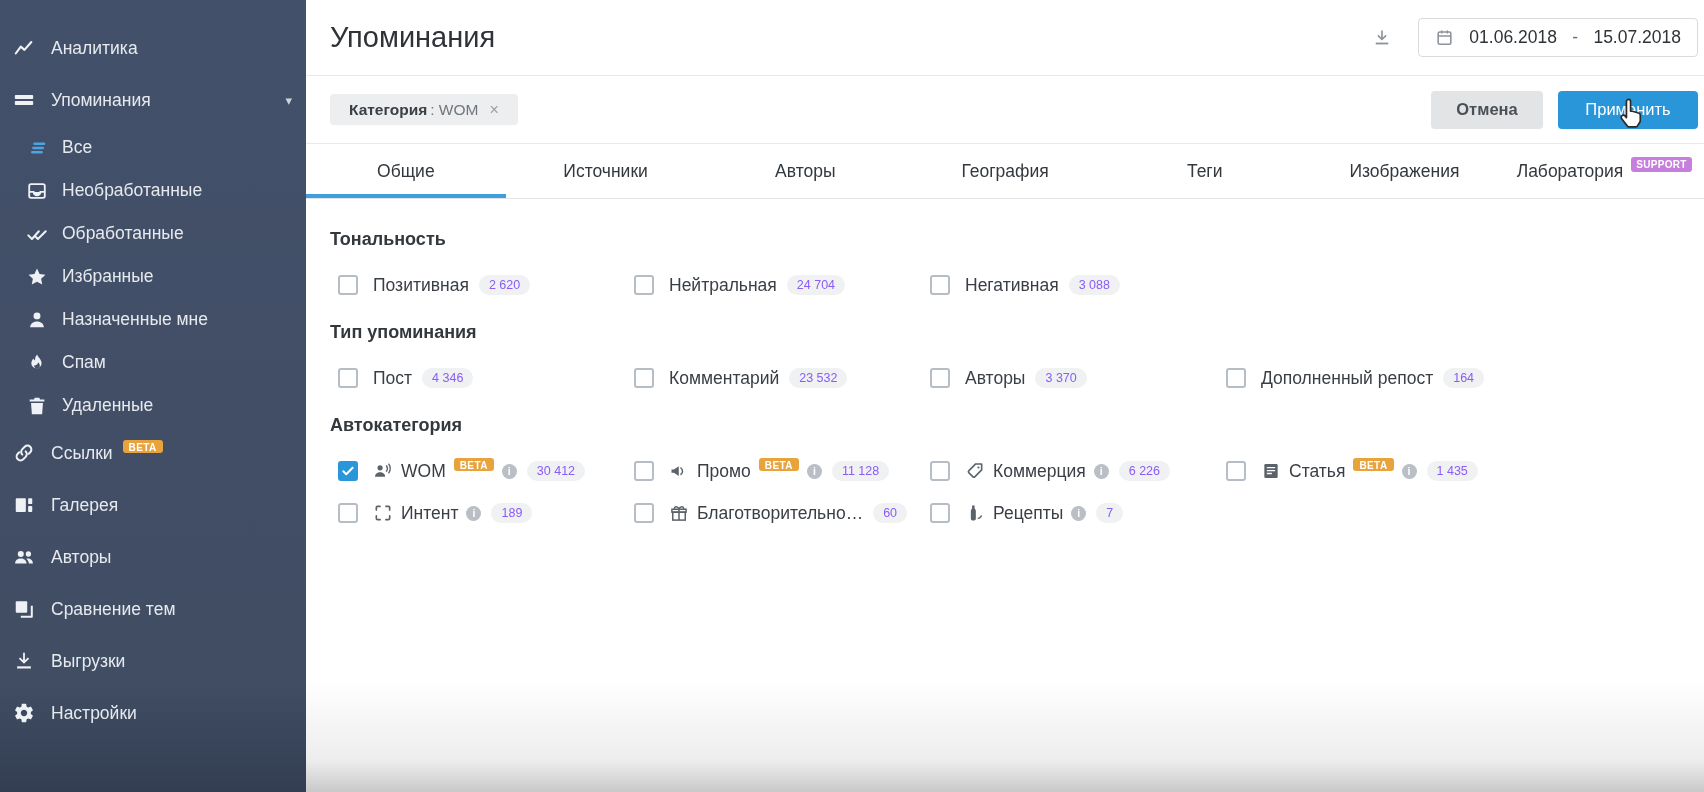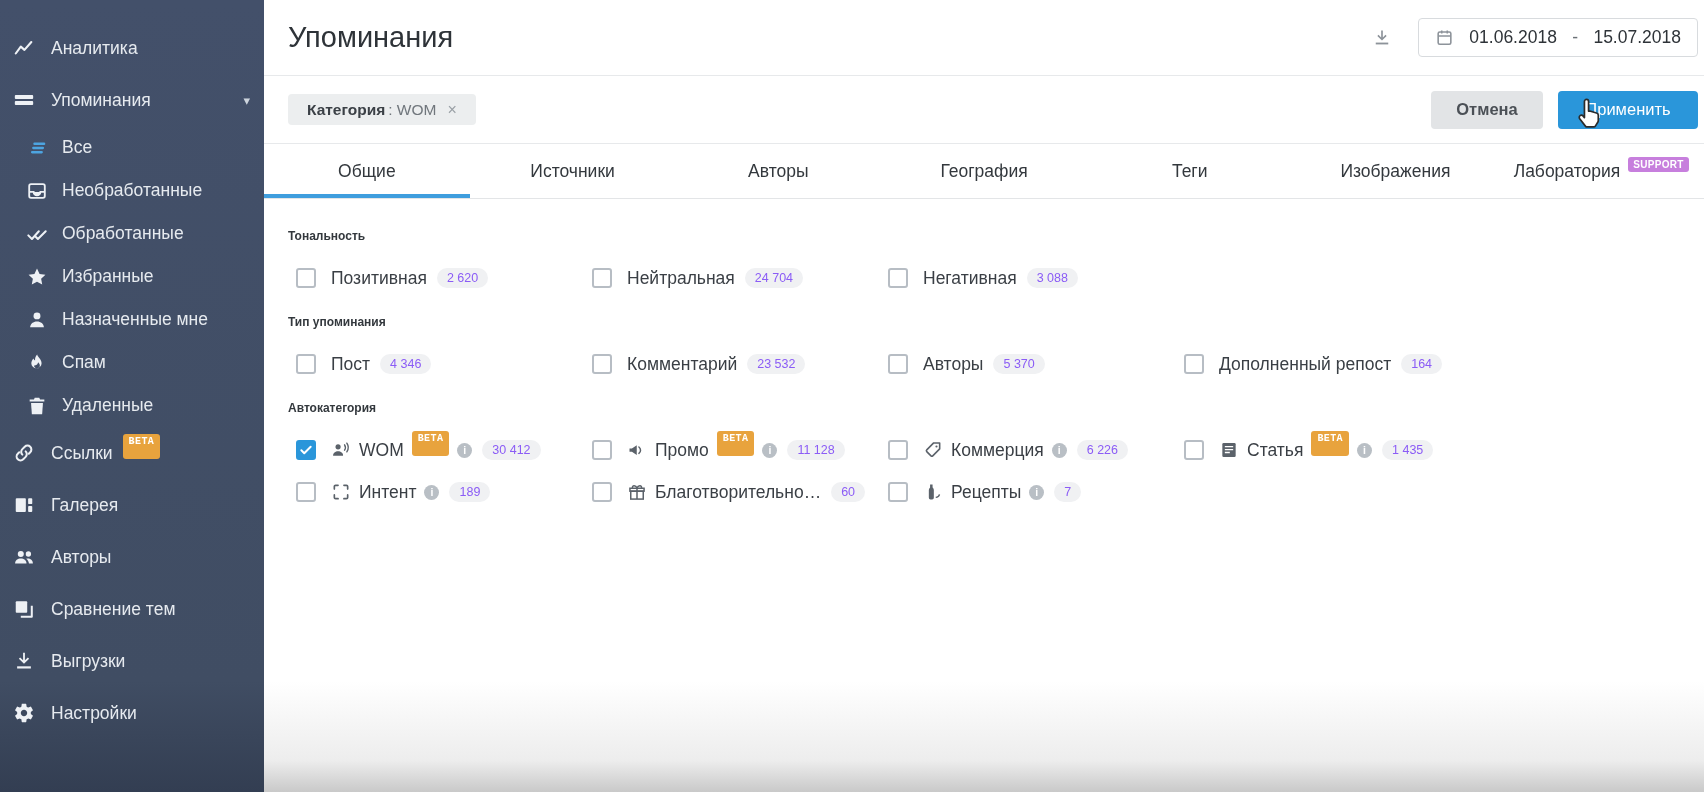--- a/index.html
+++ b/index.html
@@ -1,26 +1,26 @@
 <!DOCTYPE html>
 <html><head>
 <meta charset="utf-8">
 <style>
   * { margin:0; padding:0; box-sizing:border-box; }
   html,body { width:1704px; height:792px; overflow:hidden; font-family:"Liberation Sans", sans-serif; background:#fff; }
   .app { display:flex; width:1704px; height:792px; }
 
   
-  .sidebar { width:264px; flex-shrink:0; background:linear-gradient(#43506a 0%, #404d63 86%, #333e52 100%); padding-top:22px; color:#e8ecf1; overflow:hidden; }
+  .sidebar { width:306px; flex-shrink:0; background:linear-gradient(#43506a 0%, #404d63 86%, #333e52 100%); padding-top:22px; color:#e8ecf1; overflow:hidden; }
   .side-item { display:flex; align-items:center; height:52px; padding:0 14px 0 12px; font-size:17.5px; color:#e6eaef; cursor:pointer; white-space:nowrap; }
   .side-item.sub { height:43px; padding-left:26px; }
   .side-item .ic { width:24px; height:24px; display:flex; align-items:center; justify-content:center; margin-right:15px; flex-shrink:0; color:#eef1f5; }
   .side-item.sub .ic { width:22px; height:22px; margin-right:14px; }
   .chev { margin-left:auto; color:#cdd4dd; font-size:13px; }
-  .beta-badge { background:#e8a33d; color:#fff; font-size:10px; font-weight:bold; letter-spacing:.4px; padding:2px 6px 12px; border-radius:3px; margin-left:10px; position:relative; top:-7px; line-height:1.1;font-family:Liberation Mono, monospace; }
+  .beta-badge { background:#e8a33d; color:#fff; font-size:10px; font-weight:bold; letter-spacing:.4px; padding:2px 6px 0; border-radius:3px; margin-left:10px; position:relative; top:-7px; line-height:1.1; }
 
   
   .main { flex:1; display:flex; flex-direction:column; position:relative; background:linear-gradient(#ffffff 86%, #ededed 96%, #c9c9c9 100%); }
 
   .header { height:76px; display:flex; align-items:center; padding:0 6px 0 24px; border-bottom:1px solid #e7e9eb; flex-shrink:0; }
   .title { font-size:29px; font-weight:400; color:#2e3338; }
   .header-right { margin-left:auto; display:flex; align-items:center; }
   .dl { color:#8d939a; margin-right:26px; cursor:pointer; display:flex; }
   .date-box { display:flex; align-items:center; gap:12px; width:280px; height:39px; padding:0 16px; border:1px solid #d8dbde; border-radius:4px; background:#fff; font-size:17.5px; color:#2e3338; cursor:pointer; justify-content:space-between; }
   .date-box .cal { display:flex; }
@@ -35,21 +35,21 @@
   .btn { height:38px; border:none; border-radius:4px; font-size:16.5px; font-family:inherit; display:flex; align-items:center; justify-content:center; cursor:pointer; }
   .btn.cancel { background:#e2e4e6; color:#4b5056; width:112px;font-weight:bold; }
   .btn.apply { background:#2a96da; color:#fff; width:140px; }
 
   .tabs { height:55px; display:flex; border-bottom:1px solid #e3e5e7; flex-shrink:0; overflow:hidden; }
   .tab { flex:1; display:flex; align-items:center; justify-content:center; font-size:17.5px; color:#33383d; cursor:pointer; position:relative; white-space:nowrap; }
   .tab.active::after { content:""; position:absolute; left:0; right:0; bottom:0; height:4px; background:#3f9ede; }
   .support-badge { background:#c77fdd; color:#fff; font-size:10px; font-weight:bold; letter-spacing:.3px; padding:2px 5px; border-radius:3px; margin-left:8px; position:relative; top:-7px; }
 
   .content { padding:14px 0 0 24px; }
-  .section-title { font-size:12px; font-weight:600; color:#33383d; margin:16px 0 14px 0; }
+  .section-title { font-size:18px; font-weight:600; color:#33383d; margin:16px 0 14px 0; }
   .row { display:grid; grid-template-columns:repeat(4, 296px); margin-left:8px; }
   .item { display:flex; align-items:center; height:42px; font-size:17.5px; color:#3a3f45; cursor:pointer; white-space:nowrap; overflow:hidden; }
   .cb { width:20px; height:20px; border:2px solid #b7bdc4; border-radius:3px; background:#fff; margin-right:15px; flex-shrink:0; display:flex; align-items:center; justify-content:center; }
   .cb.checked { background:#2a96da; border-color:#2a96da; }
   .cat-ic { width:20px; height:20px; margin-right:8px; color:#5b626a; display:flex; align-items:center; justify-content:center; flex-shrink:0; }
   .info { width:15px; height:15px; border-radius:50%; background:#b9bfc5; color:#fff; font-size:10.5px; font-weight:bold; display:flex; align-items:center; justify-content:center; margin-left:8px; flex-shrink:0; font-style:normal; }
   .pill { background:#f0f1f3; border-radius:11px; padding:3px 10px; font-size:12.5px; color:#8b5cf6; margin-left:10px; flex-shrink:0; }
   .item .beta-badge { margin-left:8px; }
 
   .cursor { position:absolute; left:1310px; top:96px; pointer-events:none; z-index:10; }
@@ -289,21 +289,21 @@
               <span class="pill">4 346</span>
             </label>
             <label class="item">
               <span class="cb"></span>
               <span class="lbl">Комментарий</span>
               <span class="pill">23 532</span>
             </label>
             <label class="item">
               <span class="cb"></span>
               <span class="lbl">Авторы</span>
-              <span class="pill">5 370</span>
+              <span class="pill">3 370</span>
             </label>
             <label class="item">
               <span class="cb"></span>
               <span class="lbl">Дополненный репост</span>
               <span class="pill">164</span>
             </label>
           </div>
         </div>
         <div class="section">
           <div class="section-title">Автокатегория</div>

